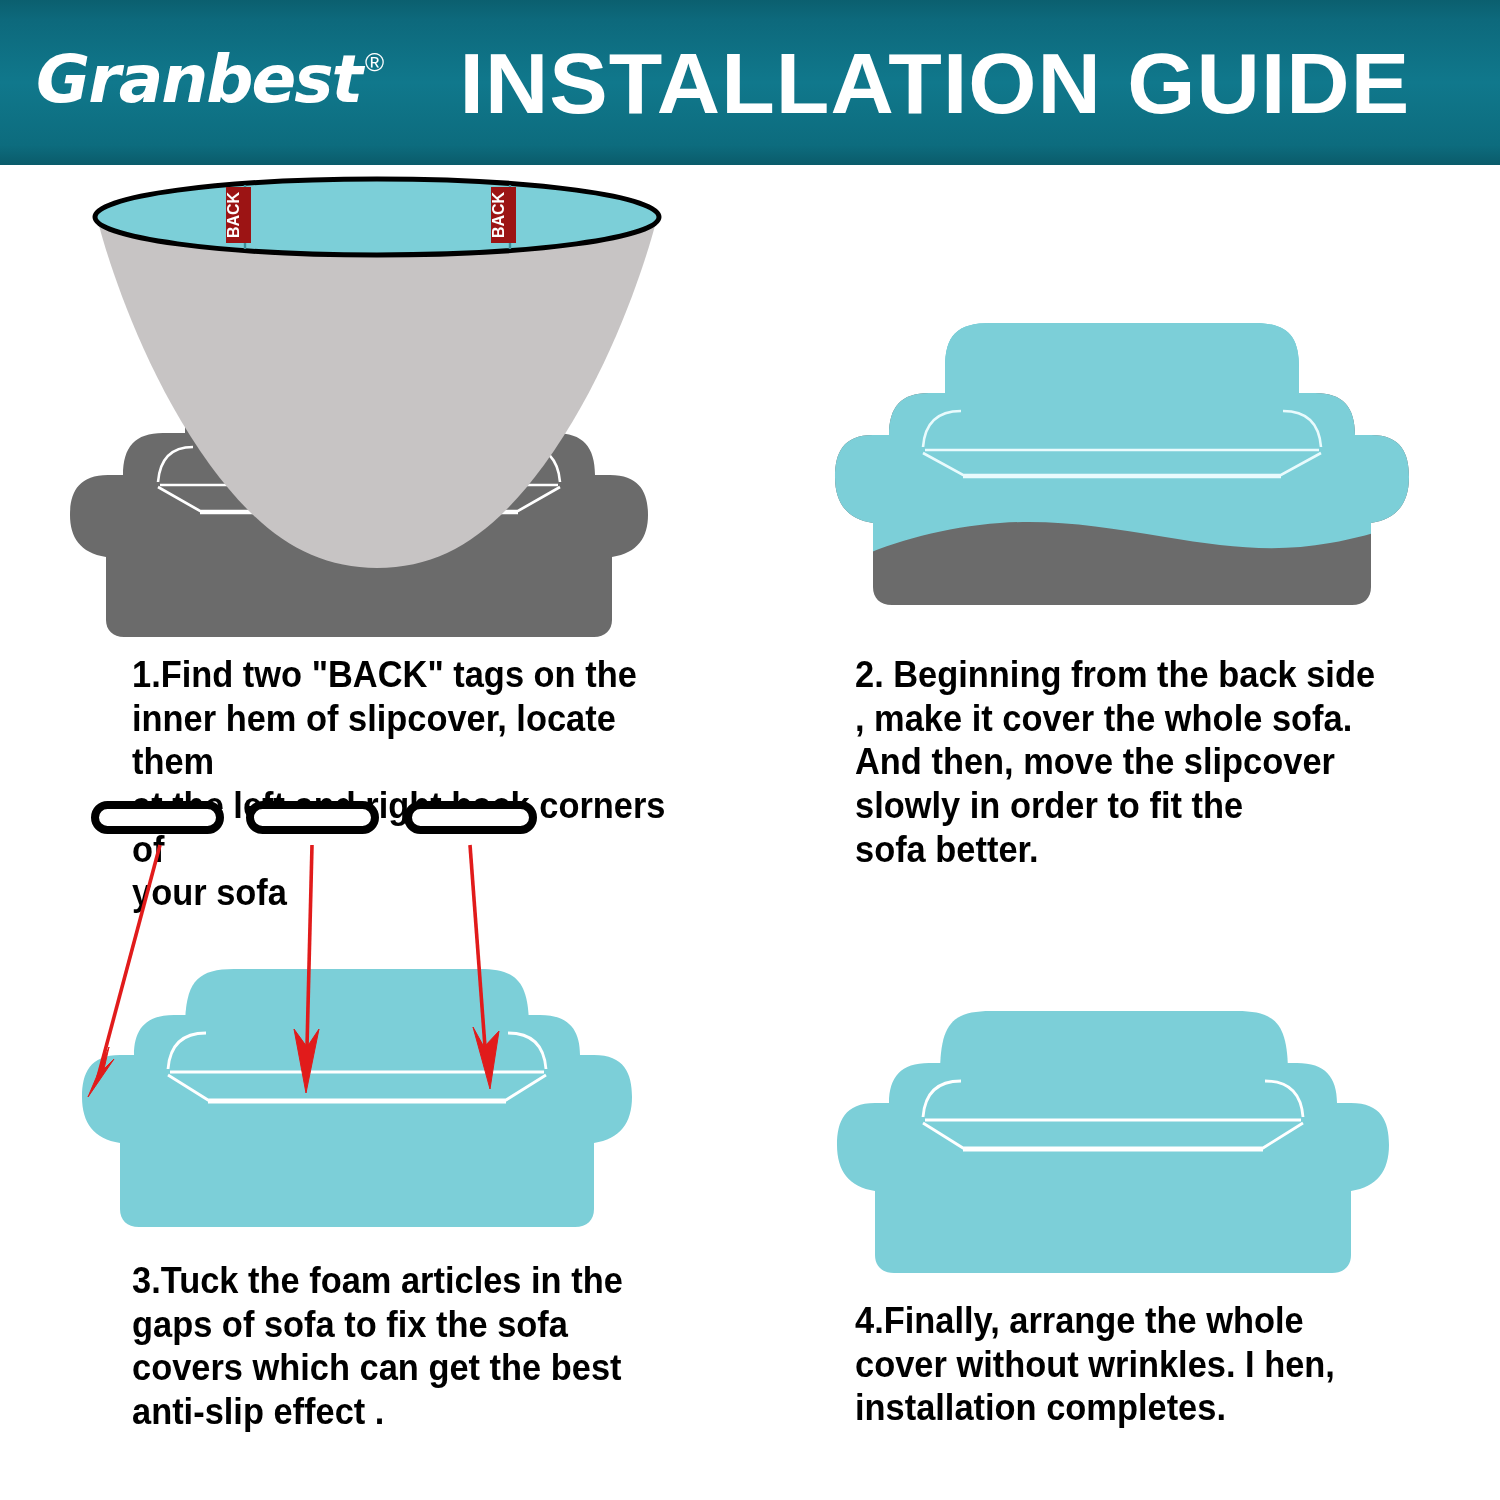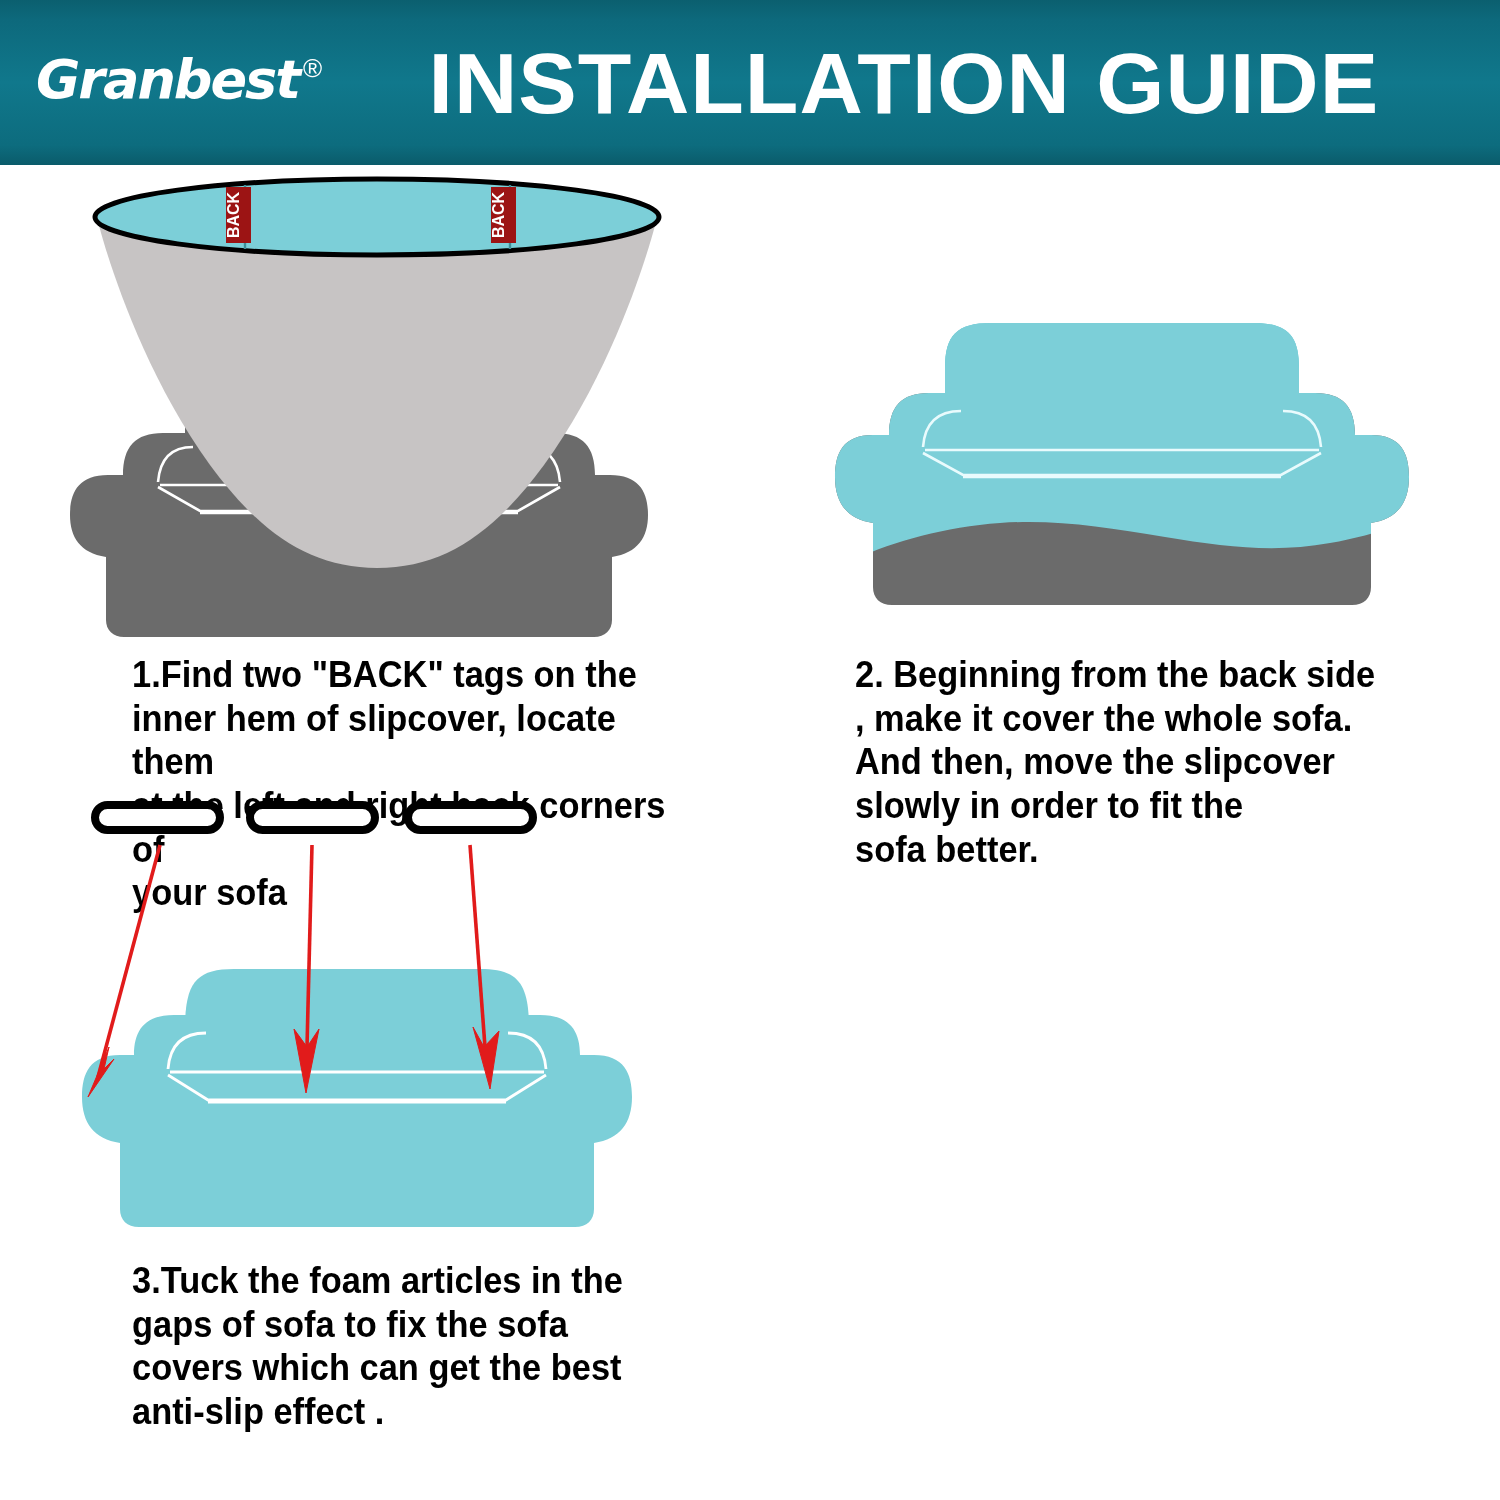--- a/index.html
+++ b/index.html
@@ -32,21 +32,21 @@
     display: flex;
     align-items: flex-start;
     flex: 0 0 auto;
     margin-left: 12px;
     margin-top: -6px;
   }
   #brand-wordmark {
     font-family: "DejaVu Sans", sans-serif;
     font-weight: bold;
     font-style: italic;
-    font-size: 54px;
+    font-size: 66px;
     color: #ffffff;
     letter-spacing: -2px;
     line-height: 1;
   }
   #brand-reg {
     font-family: "Liberation Sans", sans-serif;
     font-size: 26px;
     color: #ffffff;
     margin-left: 4px;
     margin-top: 2px;
@@ -331,14 +331,51 @@
           <polygon points="480,292 463,230 474,250 489,234" fill="#e11b1b"></polygon>
         </g>
       </svg>
     </div>
     <div class="step-text">3.Tuck the foam articles in the
 gaps of sofa to fix the sofa
 covers which can get the best
 anti-slip effect .</div>
   </div>
 
+  <div class="step-cell" id="step-cell-4">
+    <div class="step-figure">
+      <svg width="735" height="470" viewBox="0 0 735 470" xmlns="http://www.w3.org/2000/svg">
+        <g>
+          <path d="M 185 238
+                   C 185 188, 196 174, 236 174
+                   L 482 174
+                   C 522 174, 533 188, 533 238
+                   L 533 254
+                   L 185 254 Z" fill="#7ccfd8"></path>
+          <path d="M 120 266
+                   C 90 266, 82 284, 82 308
+                   C 82 334, 94 350, 120 354
+                   L 120 418
+                   C 120 429, 127 436, 139 436
+                   L 577 436
+                   C 589 436, 596 429, 596 418
+                   L 596 354
+                   C 622 350, 634 334, 634 308
+                   C 634 284, 626 266, 596 266
+                   L 582 266
+                   C 582 240, 570 226, 542 226
+                   L 174 226
+                   C 146 226, 134 240, 134 266 Z" fill="#7ccfd8"></path>
+
+          <path d="M 168 280 C 170 254, 184 244, 206 244" fill="none" stroke="#ffffff" stroke-width="2.8"></path>
+          <path d="M 548 280 C 546 254, 532 244, 510 244" fill="none" stroke="#ffffff" stroke-width="2.8"></path>
+          <path d="M 170 283 L 210 283 L 506 283 L 546 283" fill="none" stroke="#ffffff" stroke-width="2.8"></path>
+          <path d="M 168 286 L 208 311 L 508 311 L 548 286" fill="none" stroke="#ffffff" stroke-width="2.8"></path>
+          <path d="M 208 313 L 508 313" fill="none" stroke="#ffffff" stroke-width="2.8"></path>
+        </g>
+      </svg>
+    </div>
+    <div class="step-text">4.Finally, arrange the whole
+cover without wrinkles. I hen,
+installation completes.</div>
+  </div>
 
 </div>
 
 </body></html>

